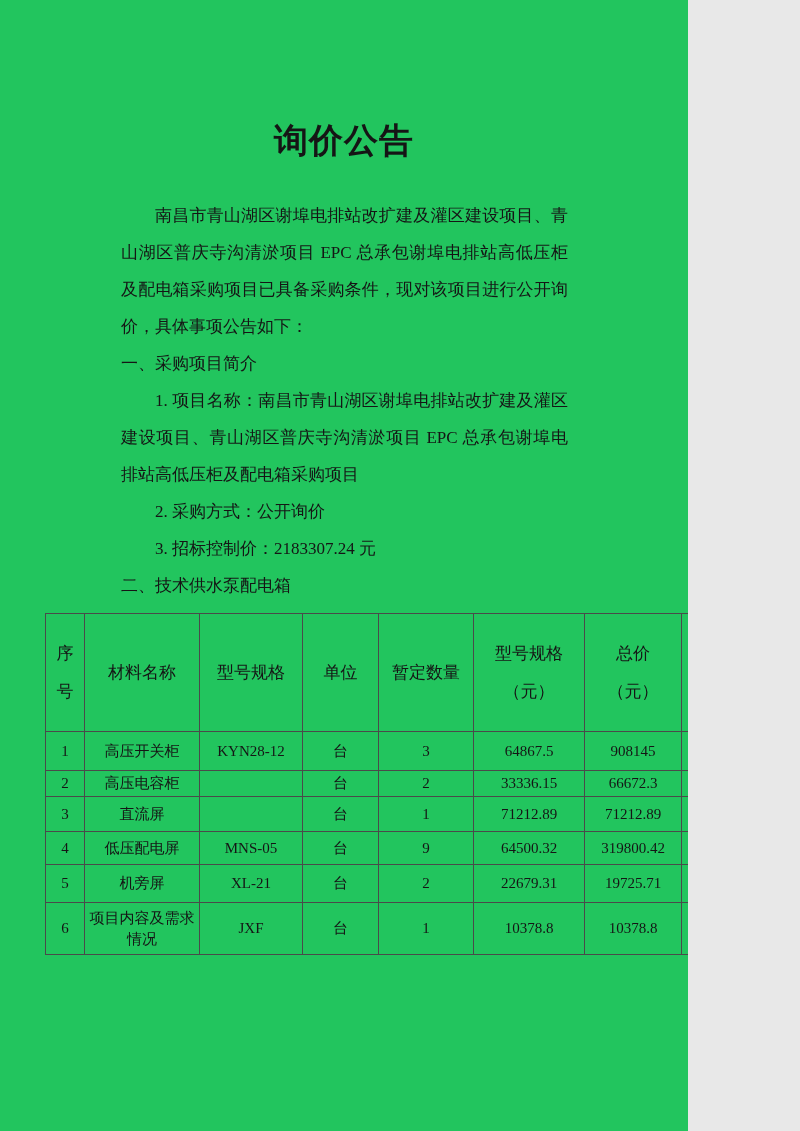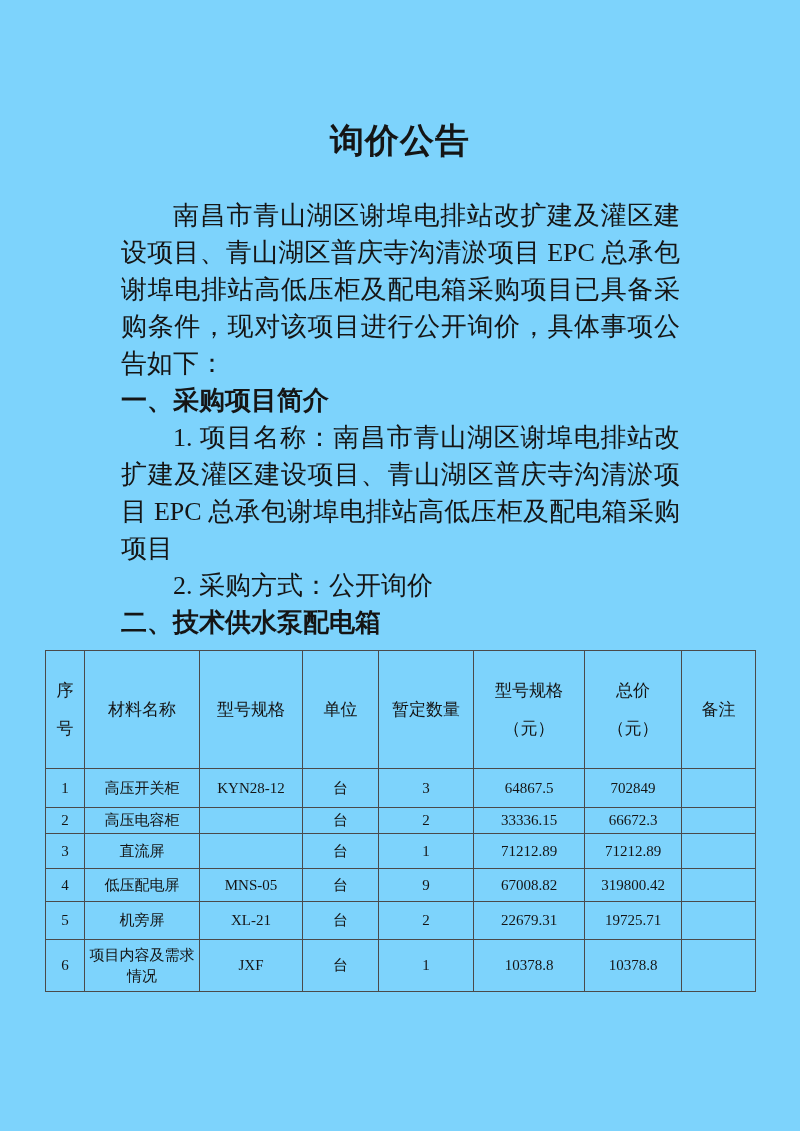--- a/index.html
+++ b/index.html
@@ -3,44 +3,44 @@
 <meta charset="utf-8">
 <style>
   html, body { margin: 0; padding: 0; }
   body {
     width: 800px; height: 1131px;
     background: #e8e8e8;
     font-family: "Liberation Serif", "DejaVu Serif", serif;
   }
   .page {
     position: relative;
-    width: 800px; height: 1131px;
-    background: #7dd3fc;
+    width: 688px; height: 1131px;
+    background: #22c55e;
     color: #151515;
     overflow: hidden;
   }
   .doc-title {
     margin: 0;
     padding-top: 118px;
     text-align: center;
     font-size: 34px;
     line-height: 46px;
     font-weight: bold;
     letter-spacing: 1px;
   }
   .content {
     margin: 33px 120px 3px 121px;
-    font-size: 26px;
+    font-size: 17px;
     line-height: 37px;
     text-align: justify;
     word-break: break-all;
   }
   .content p { margin: 0; }
   .indent { text-indent: 2em; }
-  .heading { font-weight: bold; }
+  .heading { font-weight: normal; }
   .materials-table {
     width: 710px;
     margin: 9px 45px 0 45px;
     border-collapse: collapse;
     table-layout: fixed;
   }
   .materials-table th, .materials-table td {
     border: 1px solid #4a4a4a;
     text-align: center;
     vertical-align: middle;
@@ -71,20 +71,21 @@
 
 <div class="page">
 
   <h1 class="doc-title">询价公告</h1>
 
   <div class="content">
     <p class="indent">南昌市青山湖区谢埠电排站改扩建及灌区建设项目、青山湖区普庆寺沟清淤项目 EPC 总承包谢埠电排站高低压柜及配电箱采购项目已具备采购条件，现对该项目进行公开询价，具体事项公告如下：</p>
     <p class="heading">一、采购项目简介</p>
     <p class="indent">1. 项目名称：南昌市青山湖区谢埠电排站改扩建及灌区建设项目、青山湖区普庆寺沟清淤项目 EPC 总承包谢埠电排站高低压柜及配电箱采购项目</p>
     <p class="indent">2. 采购方式：公开询价</p>
+    <p class="indent">3. 招标控制价：2183307.24 元</p>
     <p class="heading">二、技术供水泵配电箱</p>
   </div>
 
   <table class="materials-table">
     <colgroup>
       <col style="width:39px">
         <col style="width:115px">
         <col style="width:103px">
         <col style="width:76px">
       <col style="width:95px">
@@ -108,21 +109,21 @@
       </tr>
     </thead>
     <tbody>
       <tr class="r1">
         <td>1</td>
         <td>高压开关柜</td>
         <td>KYN28-12</td>
         <td>台</td>
         <td>3</td>
         <td>64867.5</td>
-        <td>702849</td>
+        <td>908145</td>
         <td></td>
       </tr>
       <tr class="r2">
         <td>2</td>
         <td>高压电容柜</td>
         <td></td>
         <td>台</td>
         <td>2</td>
         <td>33336.15</td>
         <td>66672.3</td>
@@ -137,21 +138,21 @@
         <td>71212.89</td>
         <td>71212.89</td>
         <td></td>
       </tr>
       <tr class="r4">
         <td>4</td>
         <td>低压配电屏</td>
         <td>MNS-05</td>
         <td>台</td>
         <td>9</td>
-        <td>67008.82</td>
+        <td>64500.32</td>
         <td>319800.42</td>
         <td></td>
       </tr>
       <tr class="r5">
         <td>5</td>
         <td>机旁屏</td>
         <td>XL-21</td>
         <td>台</td>
         <td>2</td>
         <td>22679.31</td>

